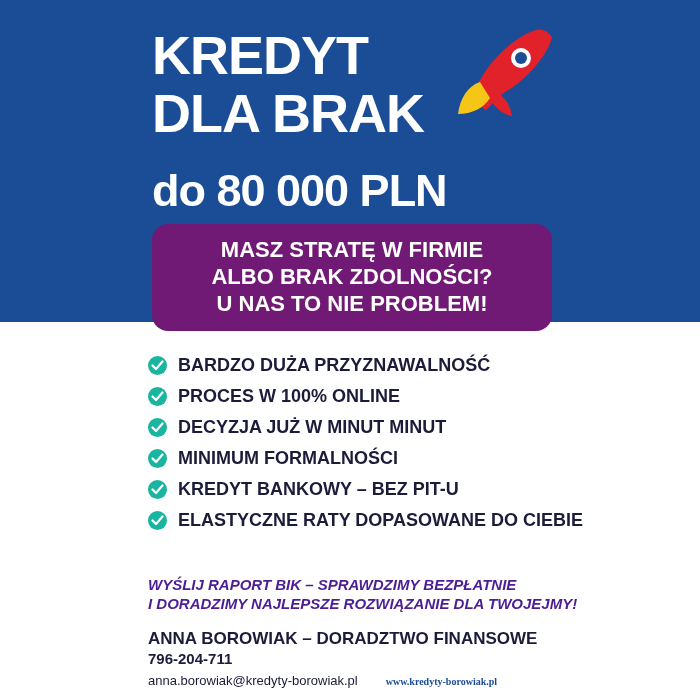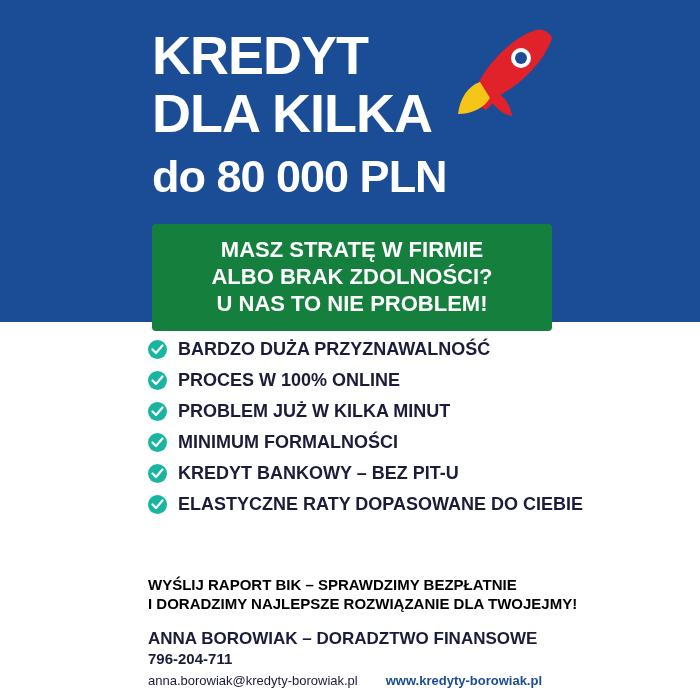--- a/index.html
+++ b/index.html
@@ -44,57 +44,57 @@
     letter-spacing: -1px;
     white-space: nowrap;
   }
   .headline-3 {
     color: #ffffff;
     font-weight: bold;
     font-size: 45px;
     line-height: 62px;
     letter-spacing: -1px;
     white-space: nowrap;
-    margin-top: 4px;
+    margin-top: 18px;
   }
 
   
   .rocket {
     position: absolute;
     left: 450px;
     top: 22px;
     width: 110px;
     height: 110px;
   }
 
   
   .ribbon {
     position: absolute;
     left: 152px;
     top: 224px;
     width: 400px;
-    background: #15803d;
-    border-radius: 4px;
+    background: #701a75;
+    border-radius: 16px;
     padding: 12px 14px 14px 14px;
     box-sizing: border-box;
     text-align: center;
   }
   .ribbon-line {
     color: #ffffff;
     font-weight: bold;
     font-size: 22px;
     line-height: 27px;
     white-space: nowrap;
   }
 
   
   .benefits {
     position: absolute;
     left: 148px;
-    top: 338px;
+    top: 354px;
     width: 470px;
   }
   .benefit {
     display: flex;
     align-items: flex-start;
     margin-bottom: 9px;
   }
   .benefit.gap-before {
     margin-top: 2px;
   }
@@ -119,24 +119,25 @@
     font-size: 18px;
     line-height: 22px;
   }
 
   
   .note {
     position: absolute;
     left: 148px;
     top: 575px;
     width: 470px;
-    color: #000000;
+    color: #4c1d95;
     font-weight: bold;
     font-size: 15px;
     line-height: 19px;
+    font-style: italic;
   }
   .contact {
     position: absolute;
     left: 148px;
     top: 629px;
     width: 470px;
     color: #1b1b3a;
   }
   .contact-name {
     font-weight: bold;
@@ -152,37 +153,38 @@
     display: flex;
     align-items: baseline;
     margin-top: 3px;
   }
   .contact-email {
     font-size: 13px;
     line-height: 18px;
     color: #1b1b3a;
   }
   .contact-web {
-    font-size: 13px;
+    font-size: 10px;
     line-height: 18px;
     color: #1b4c96;
     font-weight: bold;
     margin-left: 28px;
+    font-family: Liberation Serif, serif;
   }
 </style>
 </head>
 <body>
 
 <div class="poster">
 
   <div class="header-block">
 
     <div class="headline-wrap">
       <div class="headline-1">KREDYT</div>
-      <div class="headline-2">DLA KILKA</div>
+      <div class="headline-2">DLA BRAK</div>
       <div class="headline-3">do 80 000 PLN</div>
     </div>
 
     <div class="rocket">
       <svg width="110" height="110" viewBox="0 0 110 110" xmlns="http://www.w3.org/2000/svg">
 
         <path d="M86 8 C66 14 42 36 30 58 L20 78 L36 88 L52 72 C74 60 96 36 102 16 C100 10 92 6 86 8 Z" fill="#e1222b"></path>
 
         <path d="M30 60 C18 64 10 76 8 92 C22 92 34 86 40 76 Z" fill="#f5c518"></path>
 
@@ -219,21 +221,21 @@
       </span>
       <span class="benefit-text">PROCES W 100% ONLINE</span>
     </div>
 
     <div class="benefit">
       <span class="check">
         <svg width="13" height="13" viewBox="0 0 13 13">
             <path d="M1.5 6.5 L5 10 L11.5 2.5" stroke="#ffffff" stroke-width="2.2" fill="none" stroke-linecap="round" stroke-linejoin="round"></path>
           </svg>
       </span>
-      <span class="benefit-text">PROBLEM JUŻ W KILKA MINUT</span>
+      <span class="benefit-text">DECYZJA JUŻ W MINUT MINUT</span>
     </div>
 
 
     <div class="benefit">
       <span class="check">
         <svg width="13" height="13" viewBox="0 0 13 13">
             <path d="M1.5 6.5 L5 10 L11.5 2.5" stroke="#ffffff" stroke-width="2.2" fill="none" stroke-linecap="round" stroke-linejoin="round"></path>
           </svg>
       </span>
       <span class="benefit-text">MINIMUM FORMALNOŚCI</span>

